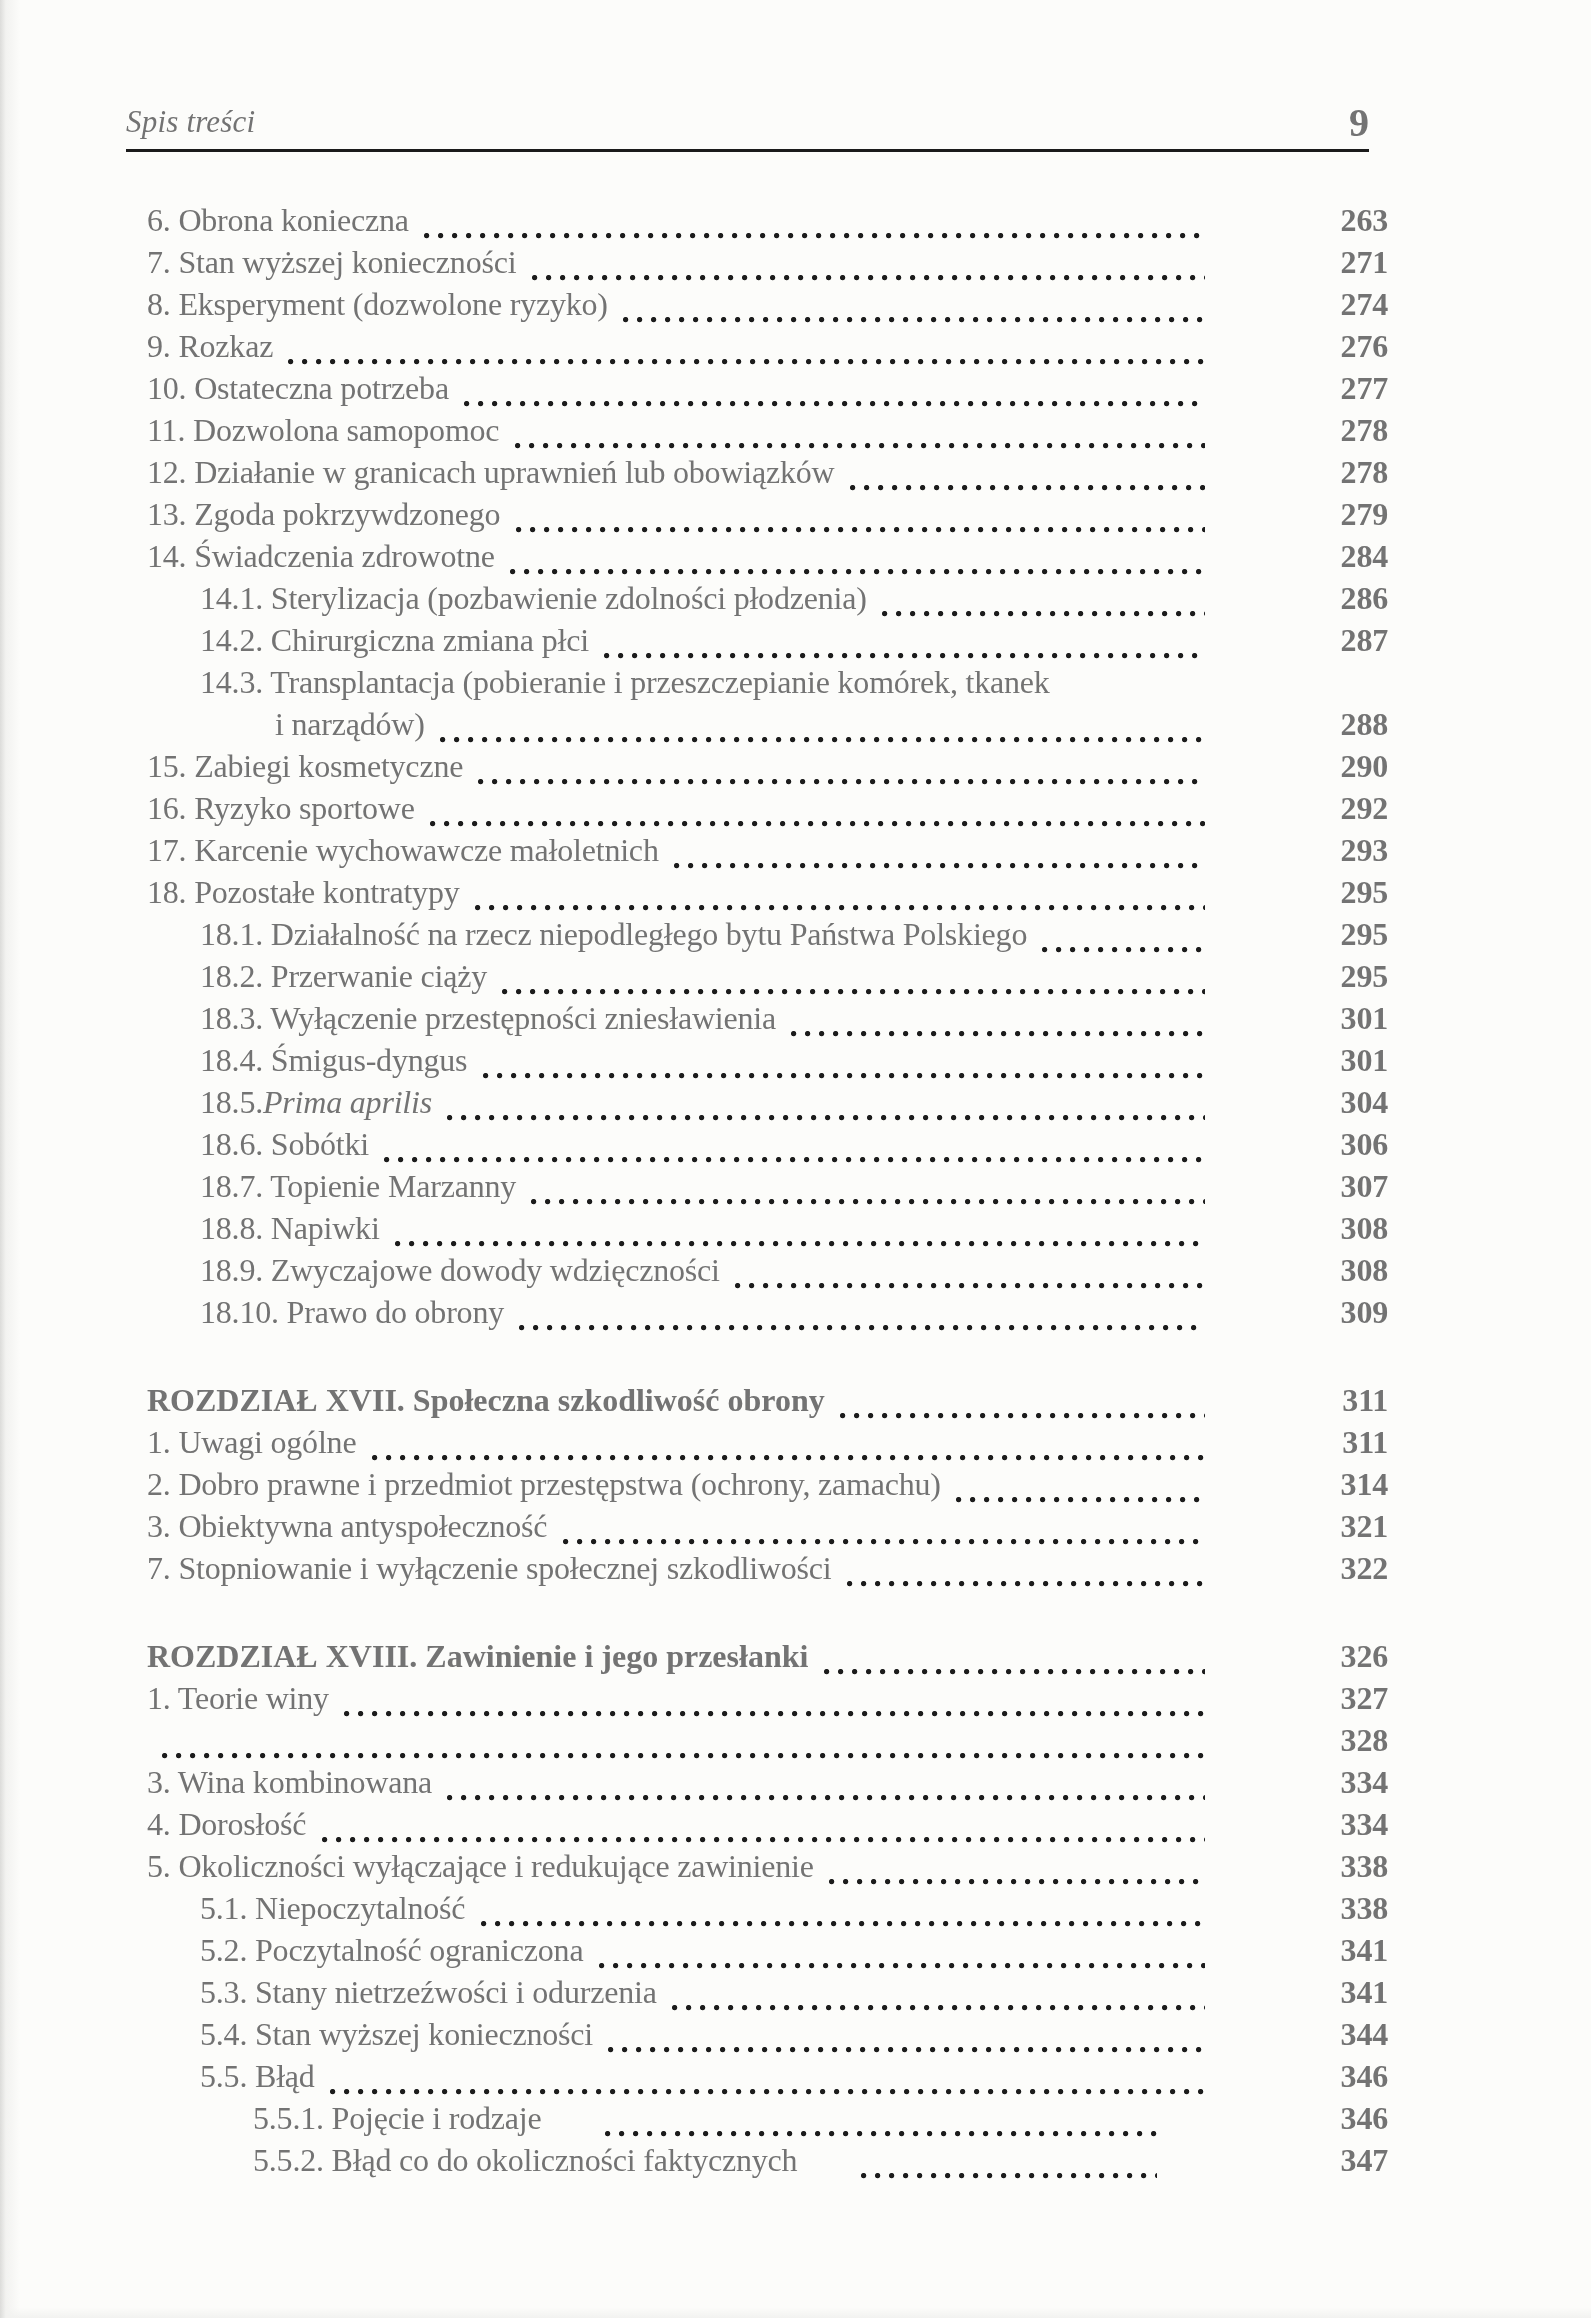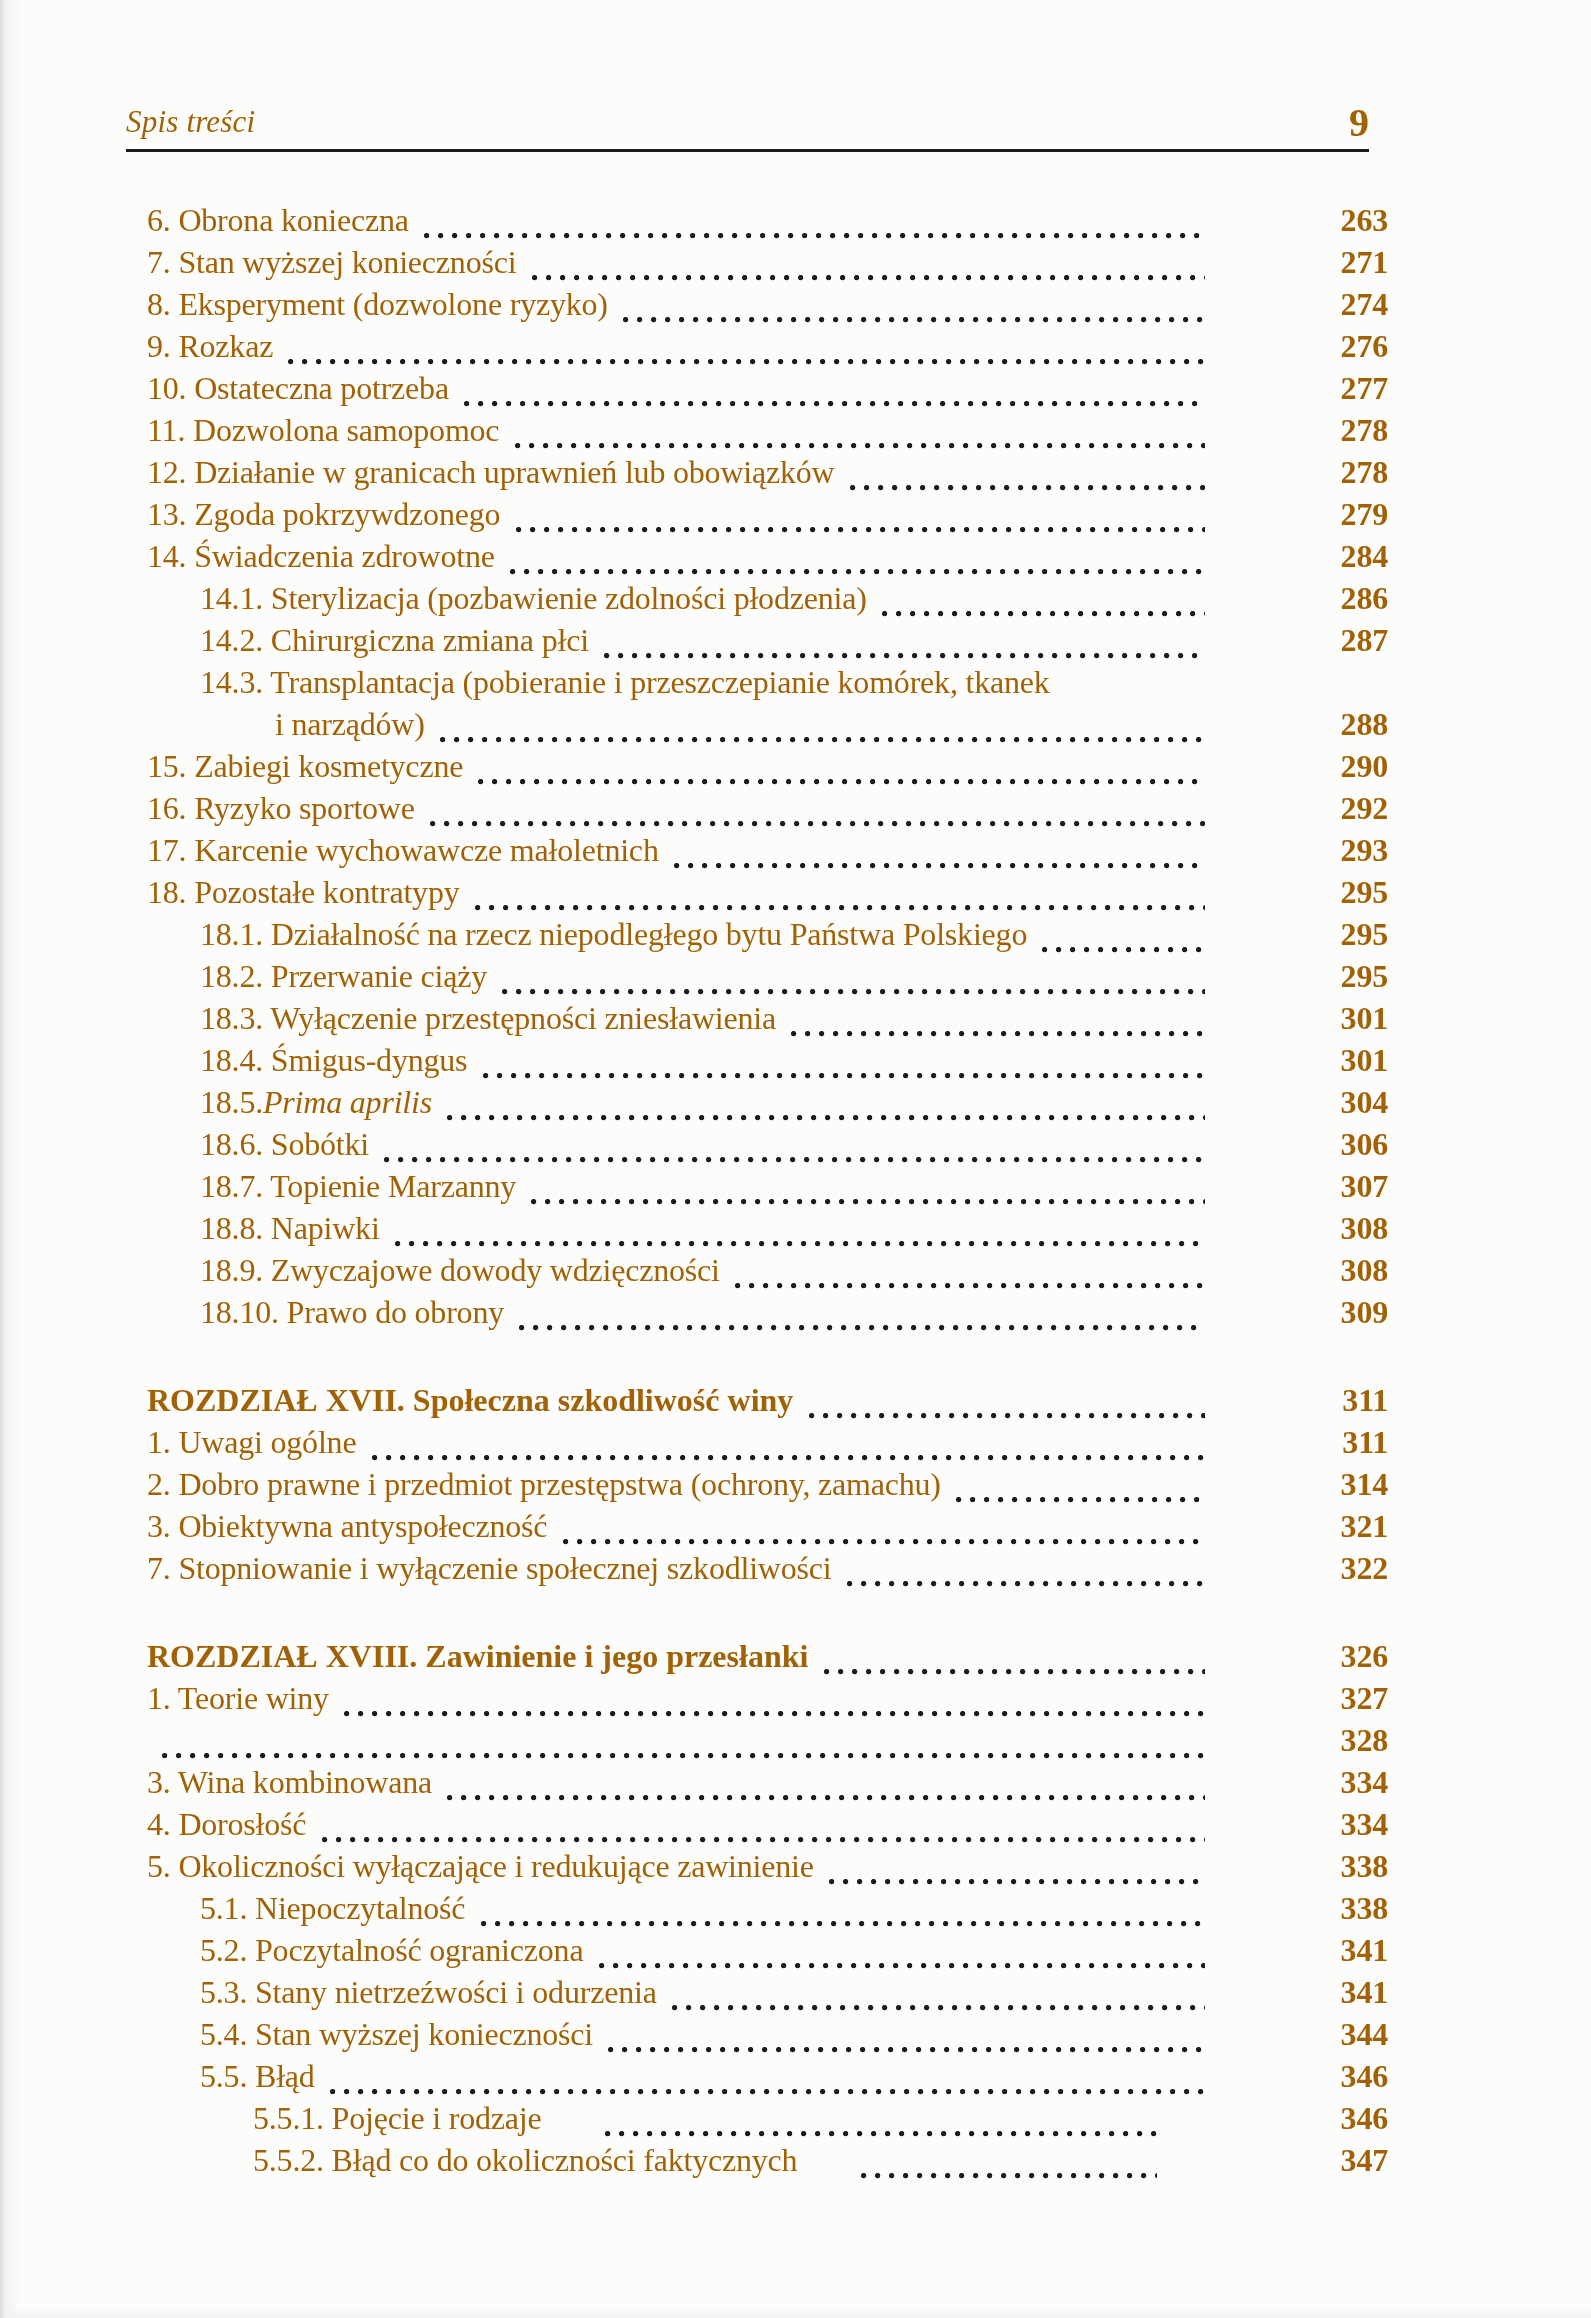--- a/index.html
+++ b/index.html
@@ -4,21 +4,21 @@
 <style>
   html, body { margin: 0; padding: 0; background: #ffffff; }
 
   .page {
     position: relative;
     width: 1591px;
     height: 2319px;
     background: #fcfcfa;
     overflow: hidden;
     font-family: "Liberation Serif", "DejaVu Serif", serif;
-    color: #a16207;
+    color: #737373;
   }
 
   
   .page::before {
     content: "";
     position: absolute;
     inset: 0;
     pointer-events: none;
     background:
       linear-gradient(90deg, #dcdcda 0px, #f2f2f0 5.8px, rgba(252,252,250,0) 20px),
@@ -263,21 +263,21 @@
       <span class="page-num">308</span>
     </div>
       <div class="row lvl1">
 
       <span class="label">18.10. Prawo do obrony</span>
       <span class="leader"></span>
       <span class="page-num">309</span>
     </div>
       <div class="row lvl0 gap">
 
-      <span class="label bold">ROZDZIAŁ XVII. Społeczna szkodliwość winy</span>
+      <span class="label bold">ROZDZIAŁ XVII. Społeczna szkodliwość obrony</span>
       <span class="leader"></span>
       <span class="page-num">311</span>
     </div>
       <div class="row lvl0">
 
       <span class="label">1. Uwagi ogólne</span>
       <span class="leader"></span>
       <span class="page-num">311</span>
     </div>
       <div class="row lvl0">

